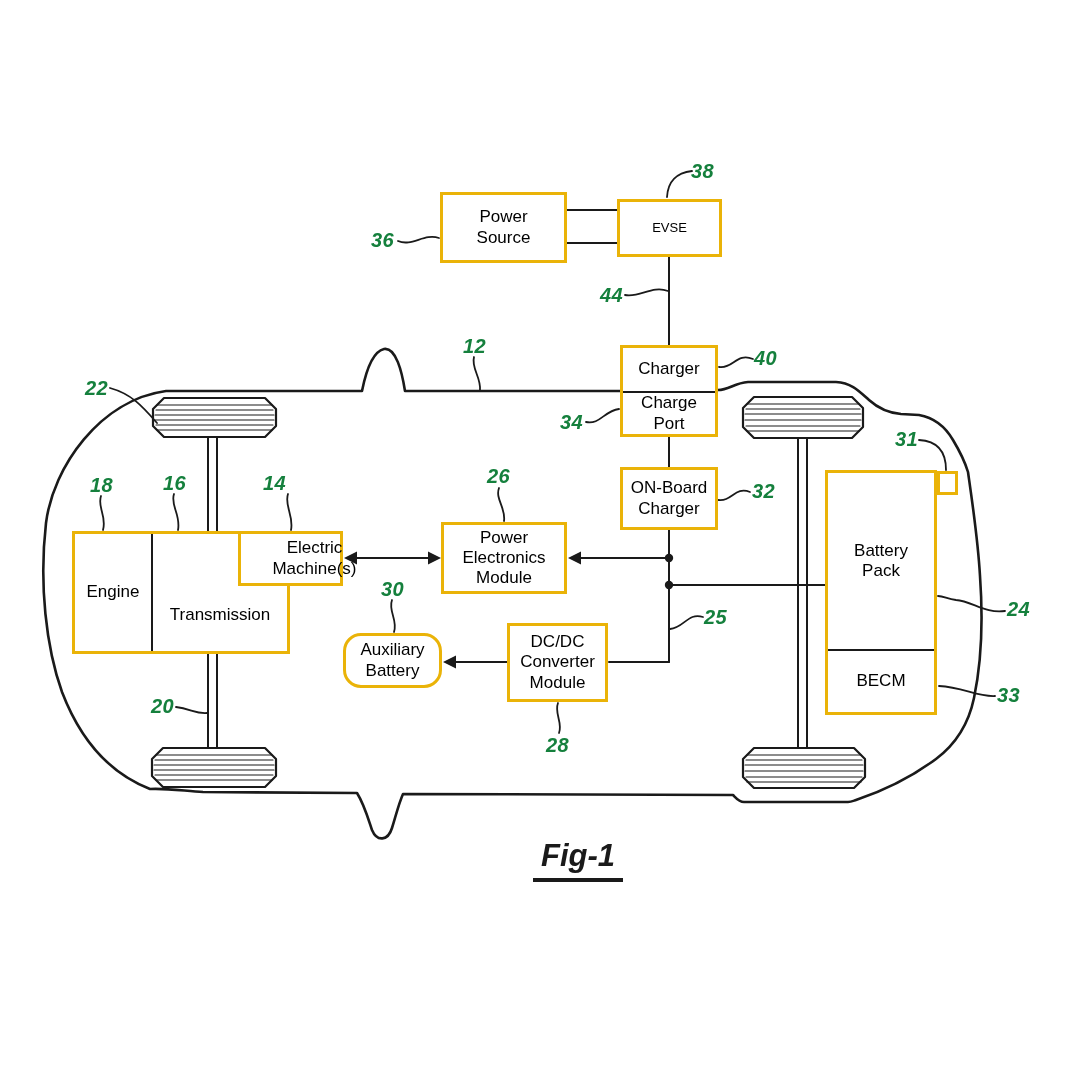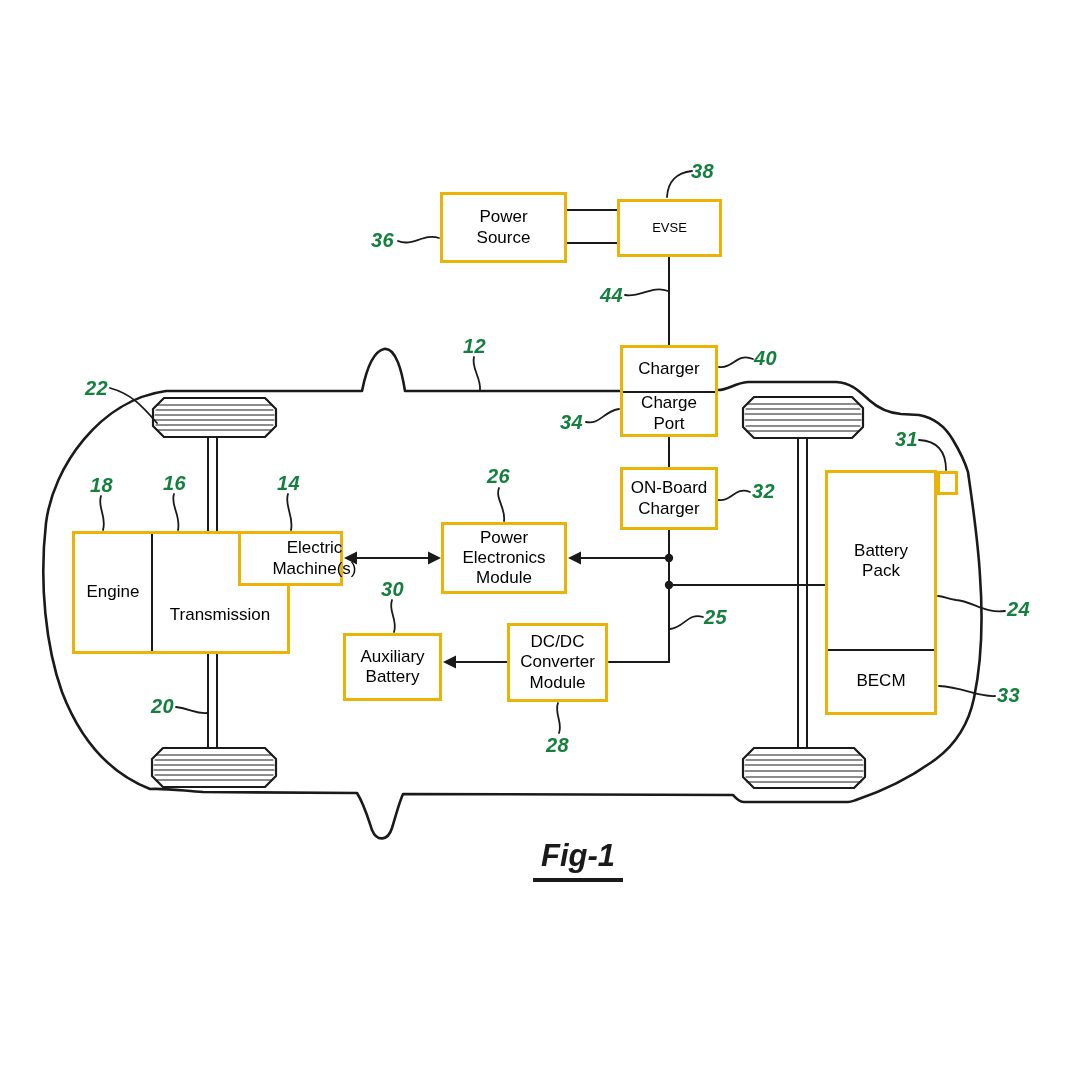--- a/index.html
+++ b/index.html
@@ -192,21 +192,21 @@
     <div style="flex:1;display:flex;align-items:center;justify-content:center;padding-top:46px;box-sizing:border-box;">
       <span>Transmission</span>
     </div>
   </div>
 
   <div class="box" style="left:238px;top:531px;width:105px;height:55px;padding-left:48px;">
     <span>Electric</span>
     <span>Machine(s)</span>
   </div>
 
-  <div class="box" style="left:343px;top:633px;width:99px;height:68px;">
+  <div class="box" style="left:343px;top:633px;width:99px;height:55px;border-radius:18px;">
     <span>Auxiliary</span>
     <span>Battery</span>
   </div>
 
   <div class="box" style="left:507px;top:623px;width:101px;height:79px;">
     <span>DC/DC</span>
     <span>Converter</span>
     <span>Module</span>
   </div>
 
@@ -225,21 +225,21 @@
   <div class="ref" style="left:371px;top:229px;">36</div>
   <div class="ref" style="left:691px;top:160px;">38</div>
   <div class="ref" style="left:600px;top:284px;">44</div>
   <div class="ref" style="left:463px;top:335px;">12</div>
   <div class="ref" style="left:85px;top:377px;">22</div>
   <div class="ref" style="left:754px;top:347px;">40</div>
   <div class="ref" style="left:560px;top:411px;">34</div>
   <div class="ref" style="left:487px;top:465px;">26</div>
   <div class="ref" style="left:90px;top:474px;">18</div>
   <div class="ref" style="left:163px;top:472px;">16</div>
-  <div class="ref" style="left:277px;top:472px;font-style:italic;">14</div>
+  <div class="ref" style="left:263px;top:472px;font-style:italic;">14</div>
   <div class="ref" style="left:752px;top:480px;">32</div>
   <div class="ref" style="left:895px;top:428px;">31</div>
   <div class="ref" style="left:381px;top:578px;">30</div>
   <div class="ref" style="left:704px;top:606px;">25</div>
   <div class="ref" style="left:1007px;top:598px;">24</div>
   <div class="ref" style="left:151px;top:695px;">20</div>
   <div class="ref" style="left:546px;top:734px;">28</div>
   <div class="ref" style="left:997px;top:684px;">33</div>
 
   <div class="fig-label">

